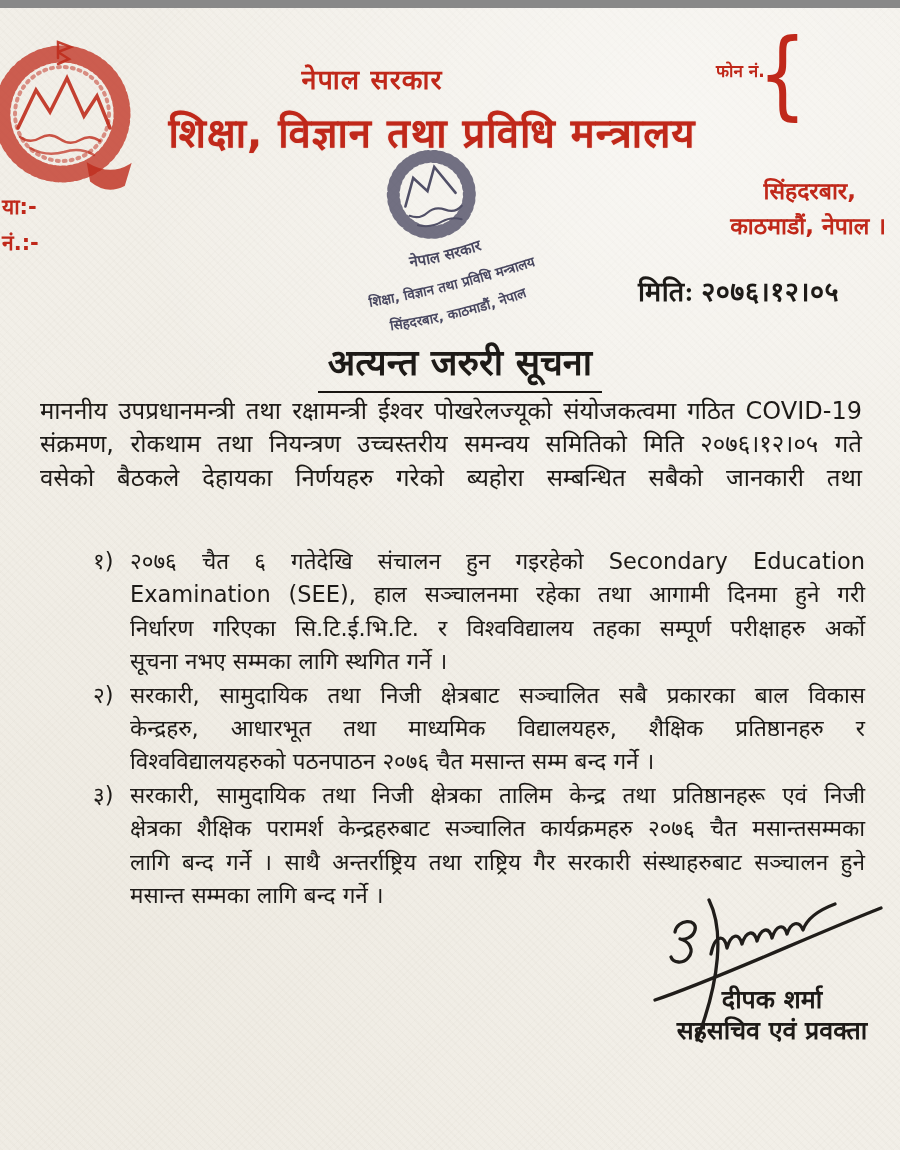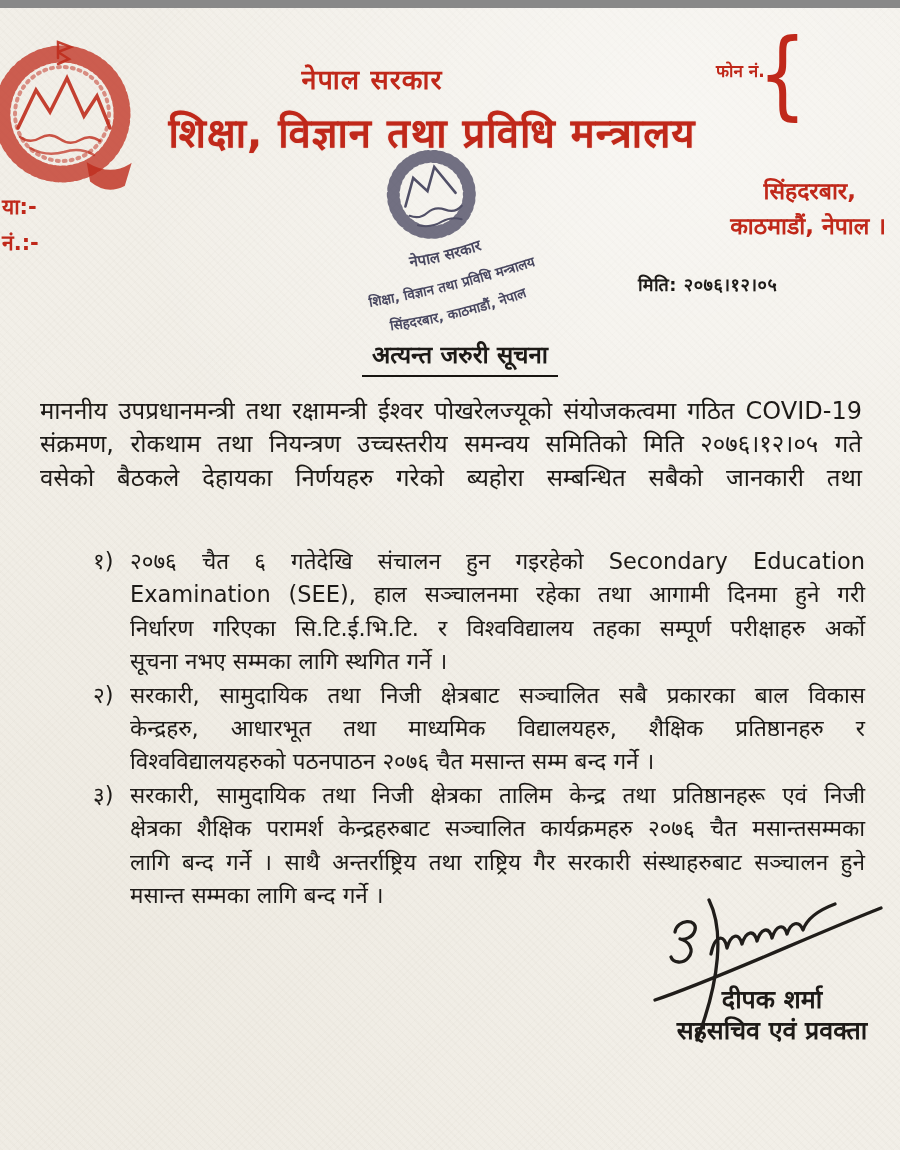--- a/index.html
+++ b/index.html
@@ -18,23 +18,23 @@
   .abs{position:absolute;}
   .red{color:#c0281a;}
   .gov-title{left:0;width:744px;top:52px;text-align:center;font-size:27px;font-weight:700;letter-spacing:1px;}
   .ministry-title{left:0;width:864px;top:96px;text-align:center;font-size:40px;font-weight:800;letter-spacing:1px;text-shadow:0 0 1px rgba(192,40,26,.55);}
   .phone-label{left:716px;top:51px;font-size:17px;font-weight:700;}
   .phone-brace{left:752px;top:18px;font-size:96px;font-weight:400;line-height:96px;transform:scaleX(.8);}
   .refno{left:2px;top:184px;font-size:21px;font-weight:700;}
   .dispatchno{left:2px;top:220px;font-size:21px;font-weight:700;}
   .address{left:600px;top:166px;width:286px;text-align:right;font-size:23px;font-weight:700;line-height:35px;}
   .address .l1{padding-right:30px;text-align:right;}
-  .date-line{left:638px;top:264px;font-size:18px;font-weight:600;letter-spacing:.5px;}
+  .date-line{left:638px;top:264px;font-size:27px;font-weight:600;letter-spacing:.5px;font-family:Liberation Serif, serif;}
   .notice-title-wrap{left:30px;width:860px;top:329px;text-align:center;}
-  .notice-title{display:inline-block;font-size:24px;font-weight:800;border-bottom:2.5px solid #181511;padding:0 10px 5px;}
+  .notice-title{display:inline-block;font-size:36px;font-weight:800;border-bottom:2.5px solid #181511;padding:0 10px 5px;}
   .intro{left:40px;top:387px;width:822px;font-size:24px;line-height:33.4px;font-weight:500;}
   .list{left:93px;top:537px;width:772px;font-size:22.5px;line-height:33.4px;font-weight:500;}
   .item{display:grid;grid-template-columns:37px 1fr;}
   .line{text-align:justify;text-align-last:justify;}
   .line.end{text-align-last:left;}
   .sig-block{left:642px;top:976px;width:260px;text-align:center;font-size:25px;line-height:31px;font-weight:600;}
   .stamp-svg{left:282px;top:132px;}
   .emblem-svg{left:-30px;top:28px;}
   .sign-svg{left:645px;top:886px;z-index:5;}
 </style>

